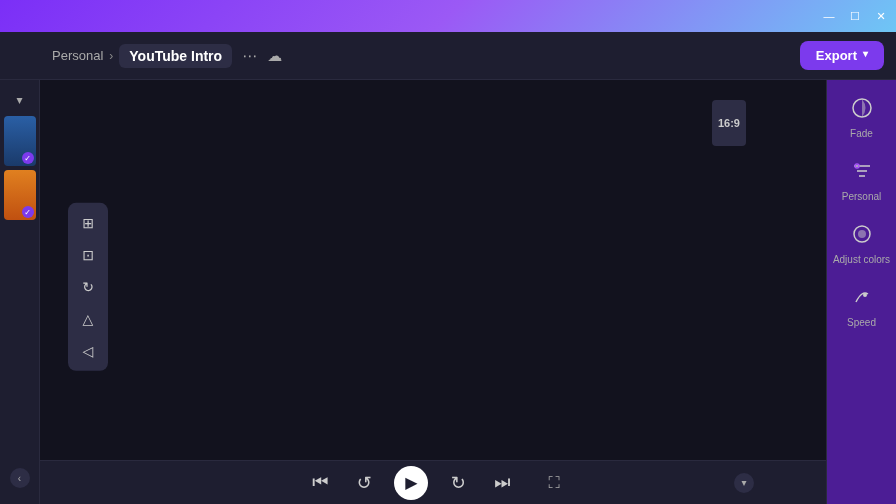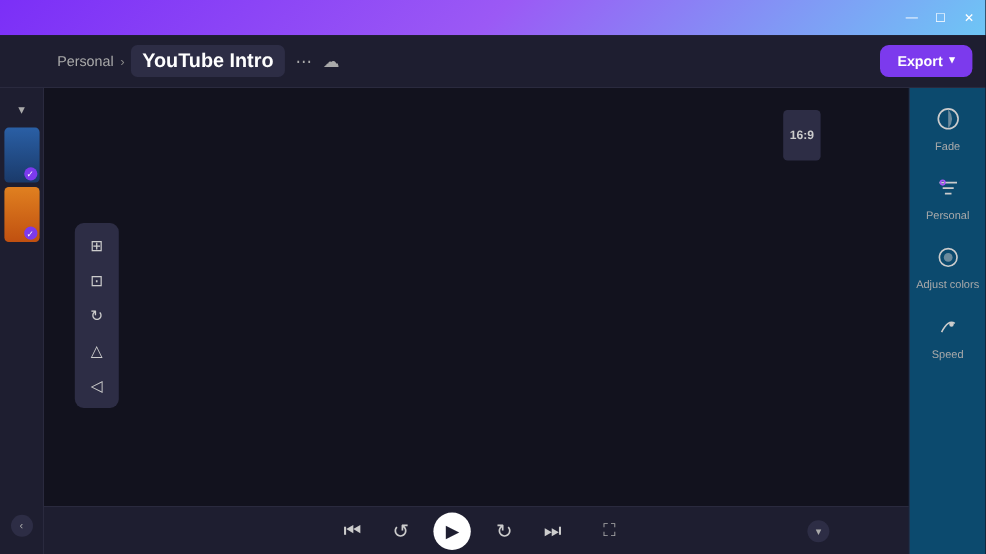--- a/index.html
+++ b/index.html
@@ -53,21 +53,21 @@
       font-size: 13px;
       color: #aaa;
       margin-left: 40px;
     }
     .breadcrumb-current {
       background: #2d2d45;
       padding: 4px 10px;
       border-radius: 6px;
       color: #fff;
       font-weight: 600;
-      font-size: 18px;
+      font-size: 14px;
     }
     .breadcrumb-arrow {
       color: #888;
       font-size: 12px;
     }
     .header-icons {
       display: flex;
       gap: 10px;
       margin-left: 10px;
       align-items: center;
@@ -298,21 +298,21 @@
       justify-content: center;
       border-radius: 4px;
       cursor: pointer;
       color: #ccc;
       font-size: 14px;
     }
 
     
     .right-panel {
       width: 70px;
-      background: #0c4a6e;
+      background: #4c1d95;
       display: flex;
       flex-direction: column;
       align-items: center;
       padding: 12px 0;
       gap: 16px;
       border-left: 1px solid #2a2a3e;
     }
     .right-tool {
       display: flex;
       flex-direction: column;

